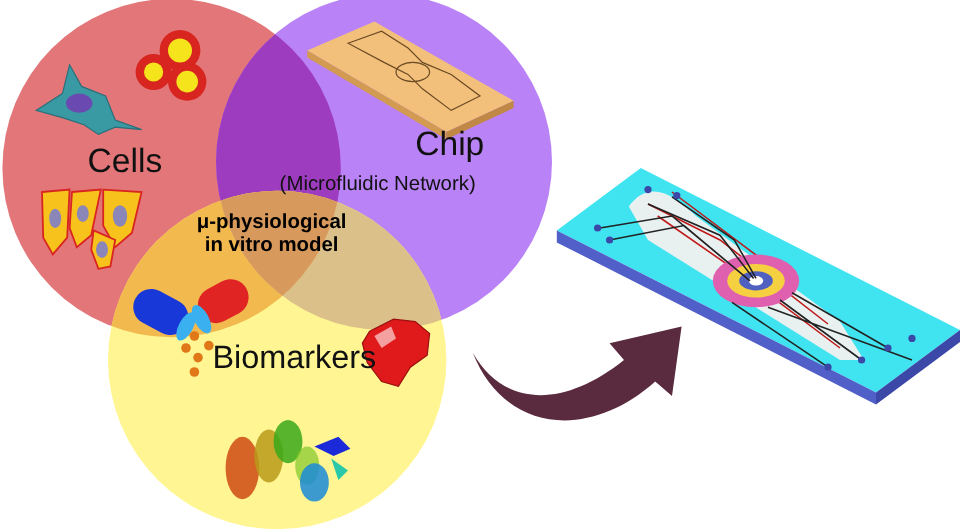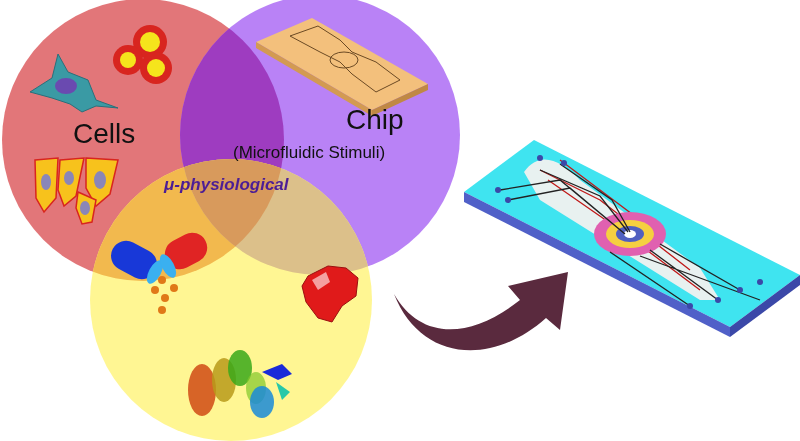--- a/index.html
+++ b/index.html
@@ -2,21 +2,21 @@
 <html><head>
 <meta charset="utf-8">
 <style>
   html, body { margin:0; padding:0; background:#ffffff; }
   body { width:800px; height:441px; overflow:hidden; position:relative; font-family:"Liberation Sans", sans-serif; }
   svg { position:absolute; left:0; top:0; }
   .lbl { position:absolute; color:#111; font-family:"Liberation Sans", sans-serif; white-space:nowrap; }
   #cells-label { left:73px; top:118px; font-size:28px; }
   #chip-label { left:298px; top:104px; font-size:28px;margin-left:48px; }
   #chip-sub { left:233px; top:143px; font-size:17px; }
-  #center-label { left:164px; top:175px; font-size:17px; font-weight:bold; color:#4c1d95; text-align:center; line-height:19px;font-style:italic; }
+  #center-label { left:164px; top:175px; font-size:17px; font-weight:bold; color:#000000; text-align:center; line-height:19px; }
   #stimuli-label { left:187px; top:282px; font-size:27px; line-height:33px; }
 </style>
 </head>
 <body>
 
 <svg width="800" height="441" viewBox="0 0 800 441">
 
   <circle cx="143" cy="140" r="141" fill="#e06a6e" fill-opacity="0.92"></circle>
   <circle cx="320" cy="135" r="140" fill="#b57bf5" fill-opacity="0.95"></circle>
   <circle cx="231" cy="300" r="141" fill="#fff58a" fill-opacity="0.92"></circle>
@@ -120,18 +120,20 @@
       <circle cx="564" cy="163" r="3" fill="#3b48a8"></circle>
     <circle cx="690" cy="306" r="3" fill="#3b48a8"></circle>
       <circle cx="718" cy="300" r="3" fill="#3b48a8"></circle>
     <circle cx="740" cy="290" r="3" fill="#3b48a8"></circle>
       <circle cx="760" cy="282" r="3" fill="#3b48a8"></circle>
   </g>
 </svg>
 
 <div class="lbl" id="cells-label">Cells</div>
 <div class="lbl" id="chip-label">Chip</div>
-<div class="lbl" id="chip-sub">(Microfluidic Stimuli)</div>
+<div class="lbl" id="chip-sub">(Microfluidic Network)</div>
 <div class="lbl" id="center-label">
   <div>μ-physiological</div>
+  <div>in vitro model</div>
 </div>
 <div class="lbl" id="stimuli-label">
+  <div style="margin-left:-10px">Biomarkers</div>
 </div>
 
 </body></html>

